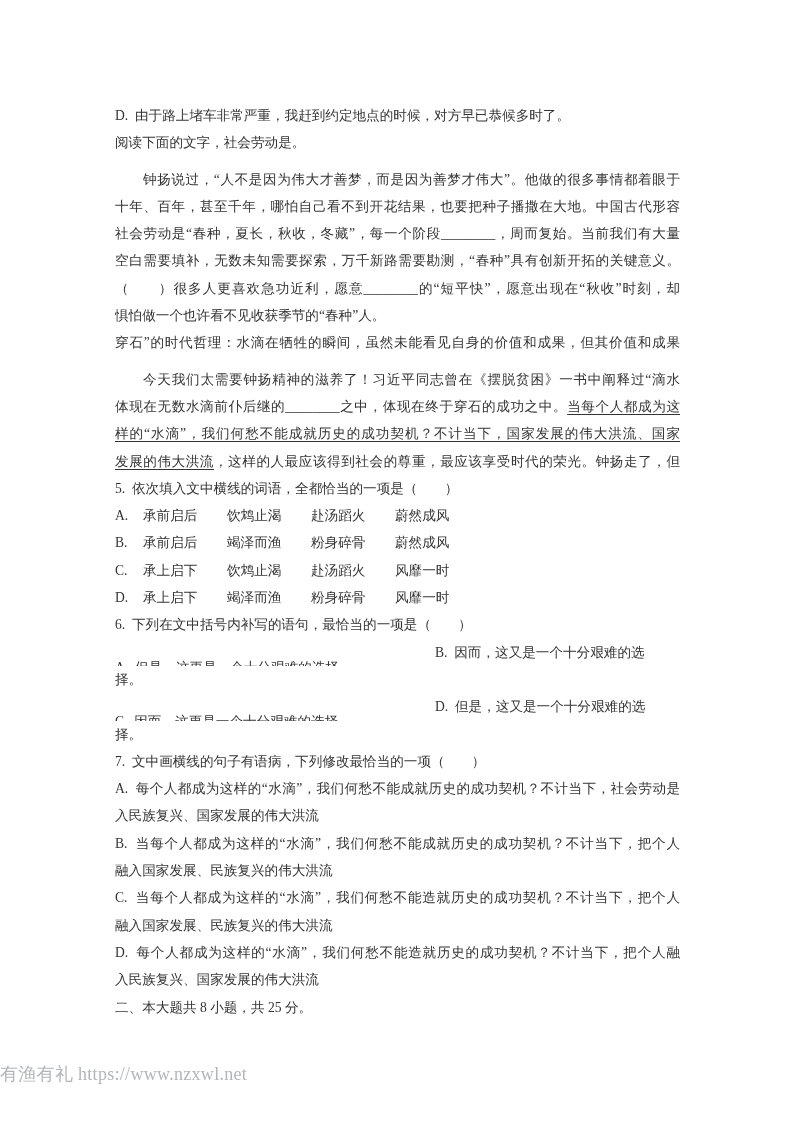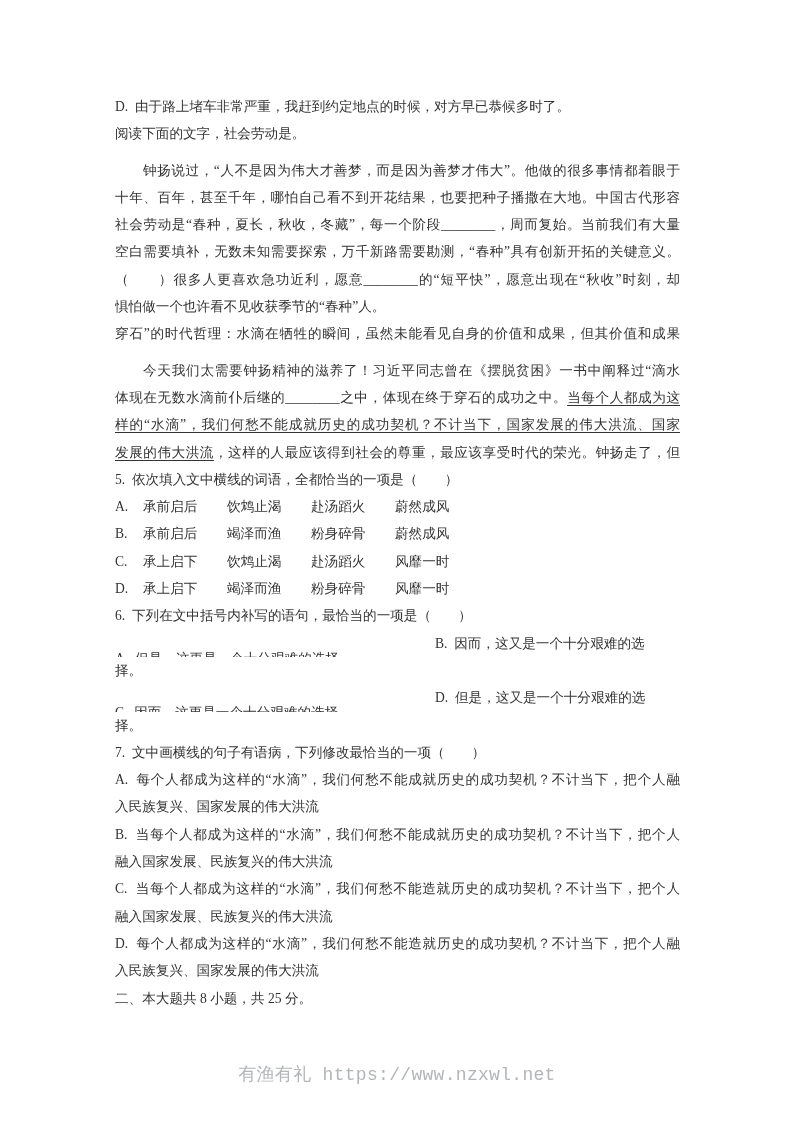--- a/index.html
+++ b/index.html
@@ -5,21 +5,21 @@
   html,body{margin:0;padding:0;background:#ffffff;}
   .page{
     position:relative;
     width:794px;height:1122px;
     background:#ffffff;
     font-family:"Liberation Serif","DejaVu Serif",serif;
     color:#333333;
     overflow:hidden;
   }
   .doc{
-    position:absolute;left:0;top:0;
+    position:absolute;left:0;top:9px;
     width:794px;
     padding:93px 114px 0 115px;
     box-sizing:border-box;
   }
   .ln{
     font-size:13.6px;
     line-height:27.3px;
     height:27.3px;
     white-space:pre-wrap;
     overflow:hidden;
@@ -29,22 +29,22 @@
   .u{text-decoration:underline;text-underline-offset:3px;}
   .opt5{display:flex;}
   .opt5 .lbl{flex:0 0 28px;}
   .opt5 .w{flex:0 0 84px;}
   .opt5 .w.last{flex:1 1 auto;}
   .duo{display:flex;}
   .duo .left{flex:0 0 320px;margin-top:15px;}
   .duo .right{flex:1 1 auto;}
   .footer{
     position:absolute;left:0;top:1062px;width:794px;
-    text-align:center;
-    font-family:Liberation Mono, monospace;
+    text-align:left;
+    font-family:Liberation Serif, serif;
     font-size:18px;
     color:#b3b6b8;
     letter-spacing:.3px;
   }
 </style>
 </head>
 <body>
 
 <div class="page">
   <div class="doc">
@@ -101,21 +101,21 @@
       <span class="right">B.  因而，这又是一个十分艰难的选</span>
     </div>
     <div class="ln">择。</div>
     <div class="ln duo">
       <span class="left">C.  因而，这更是一个十分艰难的选择。</span>
       <span class="right">D.  但是，这又是一个十分艰难的选</span>
     </div>
     <div class="ln">择。</div>
 
     <div class="ln">7.  文中画横线的句子有语病，下列修改最恰当的一项（　　）</div>
-    <div class="ln j">A.  每个人都成为这样的“水滴”，我们何愁不能成就历史的成功契机？不计当下，把个人融</div>
+    <div class="ln j">A.  每个人都成为这样的“水滴”，我们何愁不能成就历史的成功契机？不计当下，社会劳动是</div>
     <div class="ln">入民族复兴、国家发展的伟大洪流</div>
     <div class="ln j">B.  当每个人都成为这样的“水滴”，我们何愁不能成就历史的成功契机？不计当下，把个人</div>
     <div class="ln">融入国家发展、民族复兴的伟大洪流</div>
     <div class="ln j">C.  当每个人都成为这样的“水滴”，我们何愁不能造就历史的成功契机？不计当下，把个人</div>
     <div class="ln">融入国家发展、民族复兴的伟大洪流</div>
     <div class="ln j">D.  每个人都成为这样的“水滴”，我们何愁不能造就历史的成功契机？不计当下，把个人融</div>
     <div class="ln">入民族复兴、国家发展的伟大洪流</div>
 
     <div class="ln">二、本大题共 8 小题，共 25 分。</div>
   </div>

